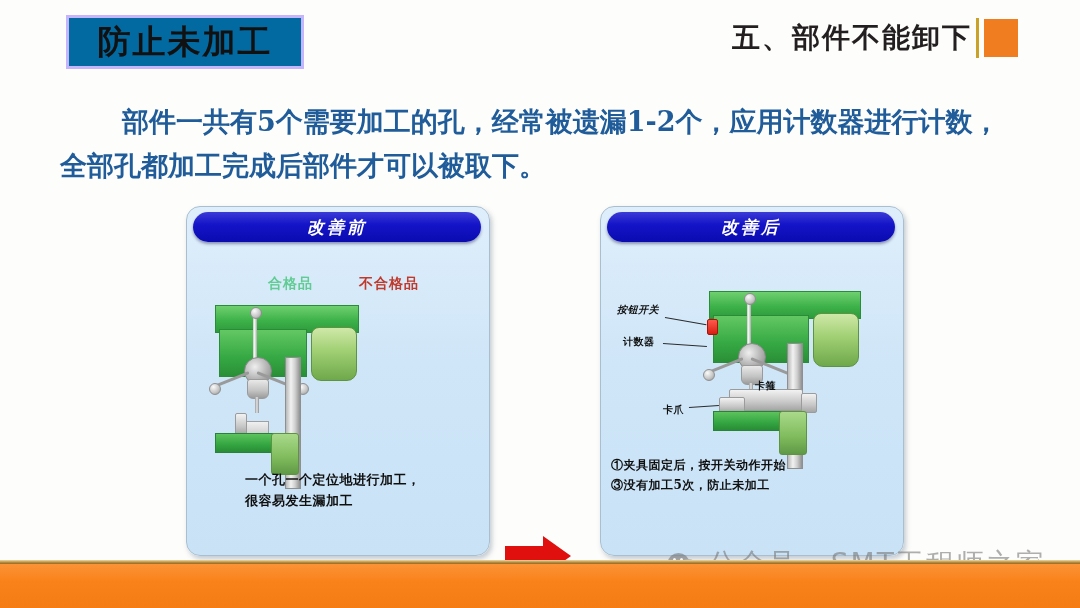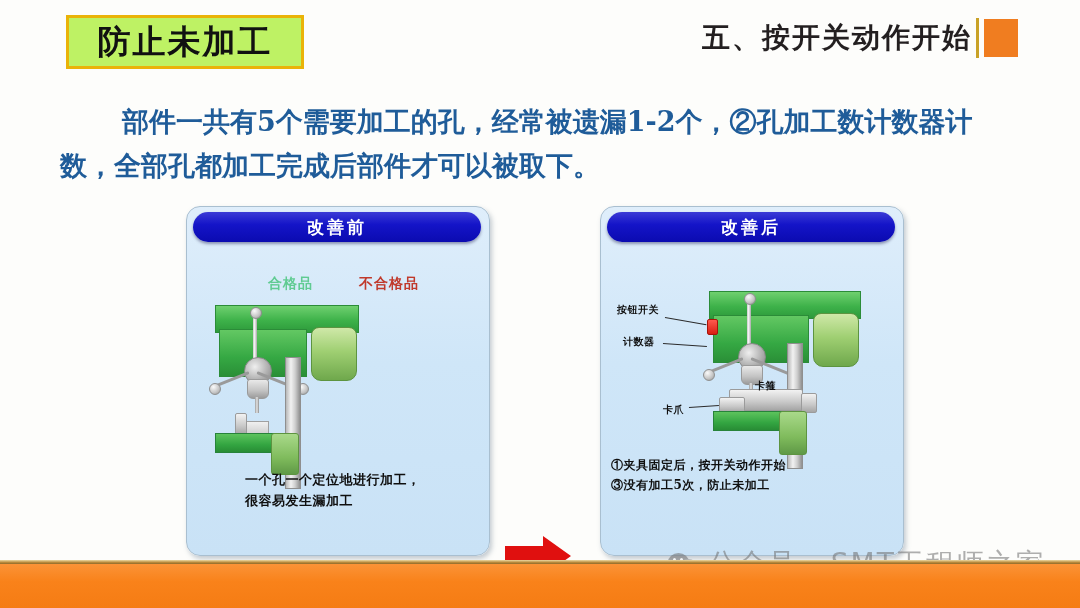--- a/index.html
+++ b/index.html
@@ -16,22 +16,22 @@
 
   
   #slide-header {
     position: absolute;
     left: 0; top: 0; width: 1080px; height: 88px;
   }
   #title-box {
     position: absolute;
     left: 66px; top: 15px;
     width: 238px; height: 54px;
-    border: 3px solid #eab308;
-    background: #bef264;
+    border: 3px solid #c4b5fd;
+    background: #0369a1;
     box-sizing: border-box;
     display: flex; align-items: center; justify-content: center;
   }
   #title-box .title-text {
     font-family: "DejaVu Serif", "Liberation Serif", serif;
     font-weight: 700;
     font-size: 33px;
     color: #111111;
     letter-spacing: 2px;
     white-space: nowrap;
@@ -94,21 +94,21 @@
   #panel-before { left: 186px; }
   #panel-after  { left: 600px; }
 
   .panel-header {
     position: absolute;
     left: 6px; top: 5px;
     width: 288px; height: 30px;
     border-radius: 15px;
     background: linear-gradient(180deg,#3b3bd6 0%, #1414c8 42%, #0b0bb0 100%);
     box-shadow: 0 2px 3px rgba(40,40,90,0.45);
-    display: flex; align-items: center; justify-content: center;
+    display: flex; align-items: center; justify-content: center; font-style: italic;
   }
   .panel-header .ph-text {
     font-family: "DejaVu Serif", "Liberation Serif", serif;
     font-weight: 700;
     font-size: 17px;
     color: #ffffff;
     letter-spacing: 3px;
   }
 
   
@@ -319,28 +319,28 @@
 </head>
 <body>
 
 <div id="slide-header">
 
   <div id="title-box">
     <span class="title-text">防止未加工</span>
   </div>
 
   <div id="section-label">
-    <span class="sec-text">五、按开关动作开始</span>
+    <span class="sec-text">五、部件不能卸下</span>
     <span id="section-rule"></span>
     <span id="section-square"></span>
   </div>
 
 </div>
 
-<div id="body-paragraph">部件一共有5个需要加工的孔，经常被遗漏1-2个，②孔加工数计数器计数，全部孔都加工完成后部件才可以被取下。</div>
+<div id="body-paragraph">部件一共有5个需要加工的孔，经常被遗漏1-2个，应用计数器进行计数，全部孔都加工完成后部件才可以被取下。</div>
 
 <div id="diagram-area">
 
   <div class="panel" id="panel-before">
 
     <div class="panel-header">
       <span class="ph-text">改善前</span>
     </div>
 
 
@@ -394,21 +394,21 @@
       <span class="d-knob" style="left:190px; top:162px;"></span>
       <span class="d-chuck" style="left:140px; top:158px; width:20px; height:18px;"></span>
       <span class="d-bit" style="left:148px; top:176px; height:14px;"></span>
       <span class="d-column" style="left:186px; top:136px; width:14px; height:124px;"></span>
       <span class="d-fixture" style="left:128px; top:182px; width:72px; height:20px;"></span>
       <span class="d-fixture" style="left:118px; top:190px; width:24px; height:14px;"></span>
       <span class="d-fixture" style="left:200px; top:186px; width:14px; height:18px;"></span>
       <span class="d-table" style="left:112px; top:204px; width:84px; height:18px;"></span>
       <span class="d-base" style="left:178px; top:204px; width:26px; height:42px;"></span>
 
-      <span class="callout" style="left:16px; top:96px;">按钮开关</span>
+      <span class="callout" style="left:16px; top:96px;font-style:italic;">按钮开关</span>
       <span class="leader" style="left:64px; top:110px; width:42px; transform:rotate(10deg);"></span>
 
       <span class="callout" style="left:22px; top:128px;">计数器</span>
       <span class="leader" style="left:62px; top:136px; width:44px; transform:rotate(4deg);"></span>
 
       <span class="callout" style="left:154px; top:172px;">卡箍</span>
 
       <span class="callout" style="left:62px; top:196px;">卡爪</span>
       <span class="leader" style="left:88px; top:200px; width:30px; transform:rotate(-4deg);"></span>
     </div>

